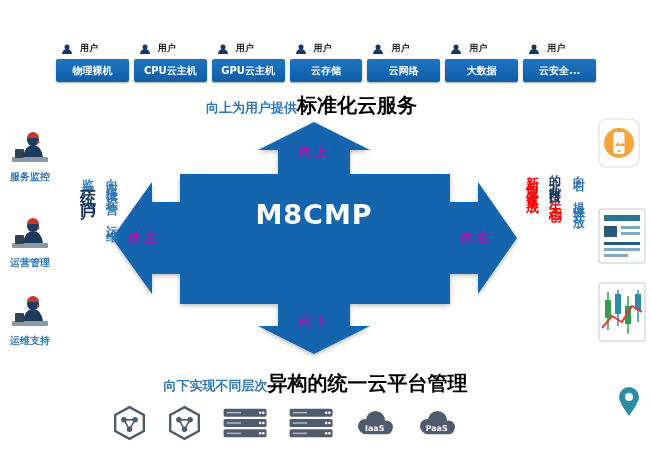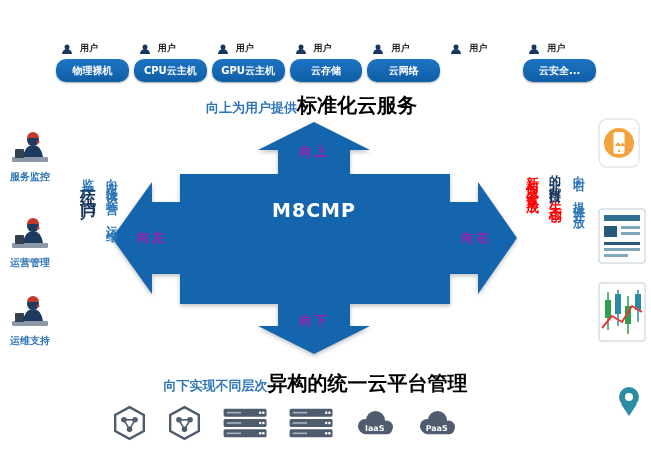--- a/index.html
+++ b/index.html
@@ -6,41 +6,41 @@
   .canvas {
     position:relative; width:651px; height:467px; background:#ffffff;
     font-family:"DejaVu Sans","Liberation Sans",sans-serif; overflow:hidden;
   }
 
   
   .top-row { position:absolute; left:56px; top:42px; width:540px; display:flex; gap:5px; }
   .svc-col { flex:1; display:flex; flex-direction:column; min-width:0; }
   .user-tag { display:flex; align-items:center; gap:8px; font-size:9px; font-weight:bold; color:#222; margin:0 0 4px 6px; }
   .svc-box {
-    height:23px; line-height:23px; text-align:center; border-radius:10px;
+    height:23px; line-height:23px; text-align:center; border-radius:2px;
     background:linear-gradient(#1d74c3,#0f5ea6); color:#fff;
     font-size:10px; font-weight:bold; white-space:nowrap;
     box-shadow:0 1px 2px rgba(0,0,0,.35);
   }
 
   
   .caption { position:absolute; width:651px; text-align:center; white-space:nowrap; }
   .cap-top { top:92px; left:-14px; }
   .cap-bottom { top:370px; left:-10px; }
   .cap-blue { color:#2e75b6; font-weight:bold; font-size:13px; }
   .cap-red  { color:#000000; font-weight:bold; font-size:20px;margin-top:41px; }
 
   
   .cross-svg { position:absolute; left:112px; top:122px; filter:drop-shadow(0 2px 2px rgba(0,0,0,.25)); }
   .cross-label { position:absolute; color:#a21caf; font-weight:bold; font-size:13px; text-align:center; letter-spacing:2px; }
   #lbl-up    { left:289px; top:143px; width:50px; }
   #lbl-down  { left:289px; top:312px; width:50px; }
-  #lbl-left  { left:128px; top:229px; width:48px; }
+  #lbl-left  { left:120px; top:229px; width:48px; }
   #lbl-right { left:452px; top:229px; width:48px; }
-  .center-title { position:absolute; left:214px; top:199px; width:200px; text-align:center; color:#fff; font-size:19px; font-weight:bold; letter-spacing:1px; }
+  .center-title { position:absolute; left:214px; top:199px; width:200px; text-align:center; color:#fff; font-size:27px; font-weight:bold; letter-spacing:1px; }
   .center-sub   { position:absolute; left:214px; top:241px; width:200px; text-align:center; color:#fff; font-size:16px; font-weight:bold; letter-spacing:2px; }
 
   
   .left-item { position:absolute; width:58px; text-align:left; }
   .left-item .lbl { font-size:10px; font-weight:bold; color:#2e75b6; margin-top:2px; white-space:nowrap; }
   #left-item-0 { left:10px; top:130px; }
   #left-item-1 { left:10px; top:216px; }
   #left-item-2 { left:10px; top:294px; }
 
   
@@ -121,20 +121,21 @@
       <div class="svc-box">云网络</div>
     </div>
     <div class="svc-col">
       <div class="user-tag">
         <svg width="10" height="10" viewBox="0 0 10 10">
             <circle cx="5" cy="3" r="2.5" fill="#17375e"></circle>
             <path d="M0 10 a5 5 0 0 1 10 0 z" fill="#17375e"></path>
           </svg>
         <span>用户</span>
       </div>
+      <div class="svc-box">大数据</div>
     </div>
     <div class="svc-col">
       <div class="user-tag">
         <svg width="10" height="10" viewBox="0 0 10 10">
             <circle cx="5" cy="3" r="2.5" fill="#17375e"></circle>
             <path d="M0 10 a5 5 0 0 1 10 0 z" fill="#17375e"></path>
           </svg>
         <span>用户</span>
       </div>
       <div class="svc-box">云安全...</div>

